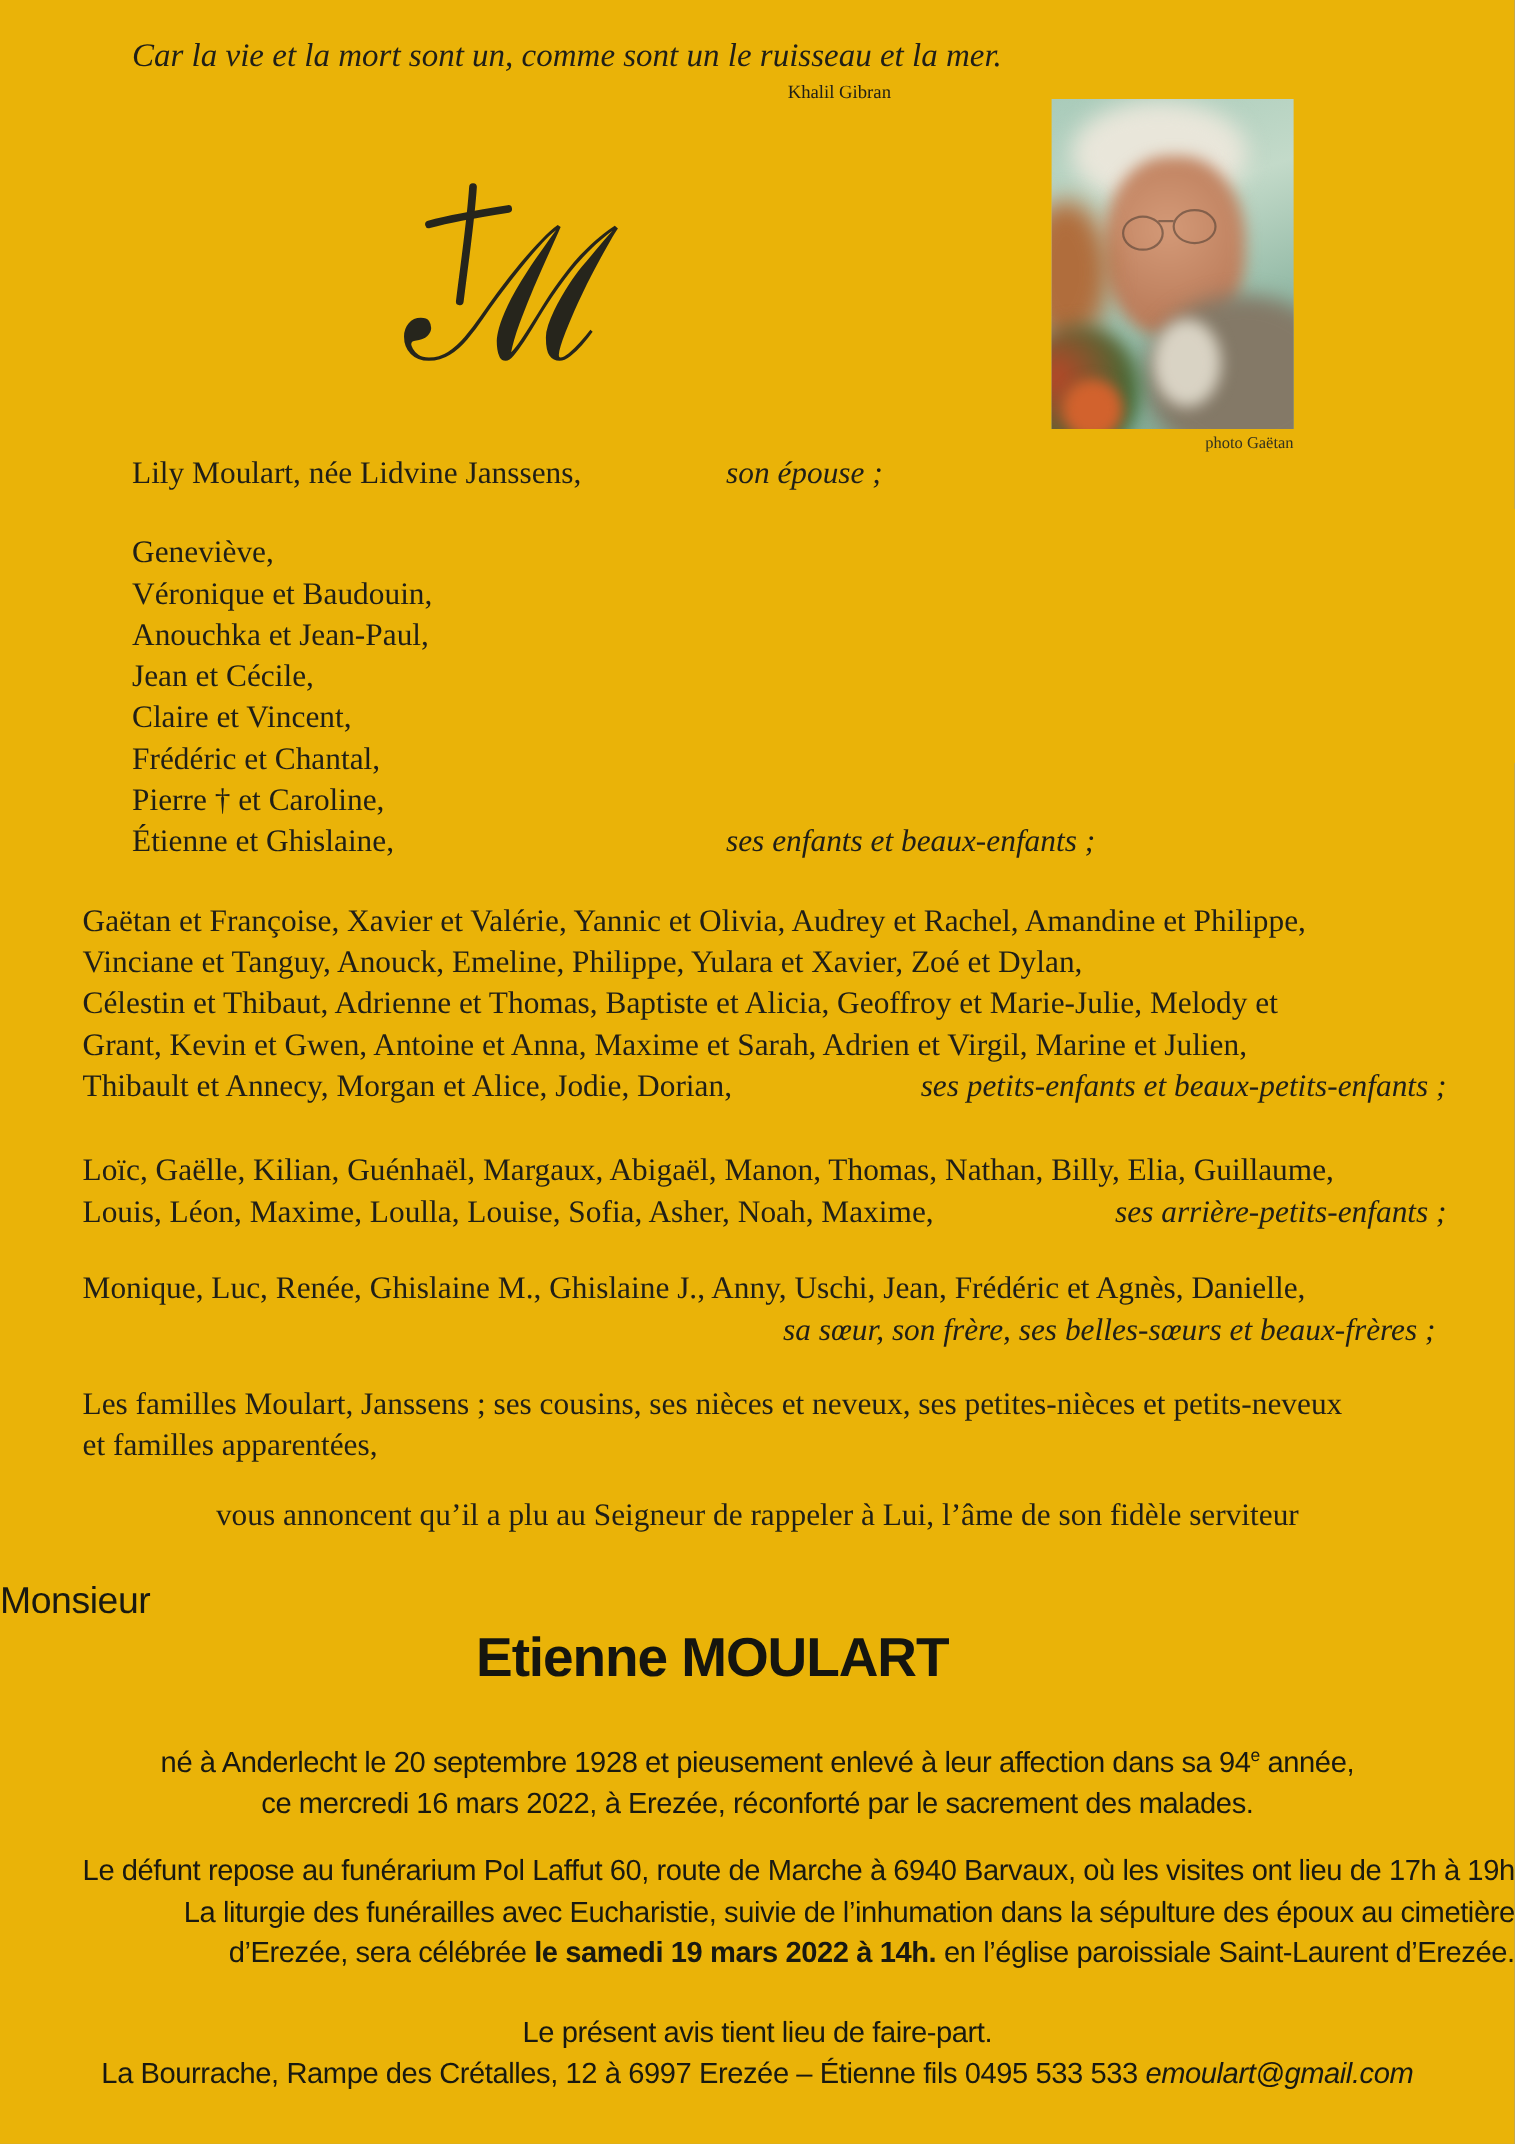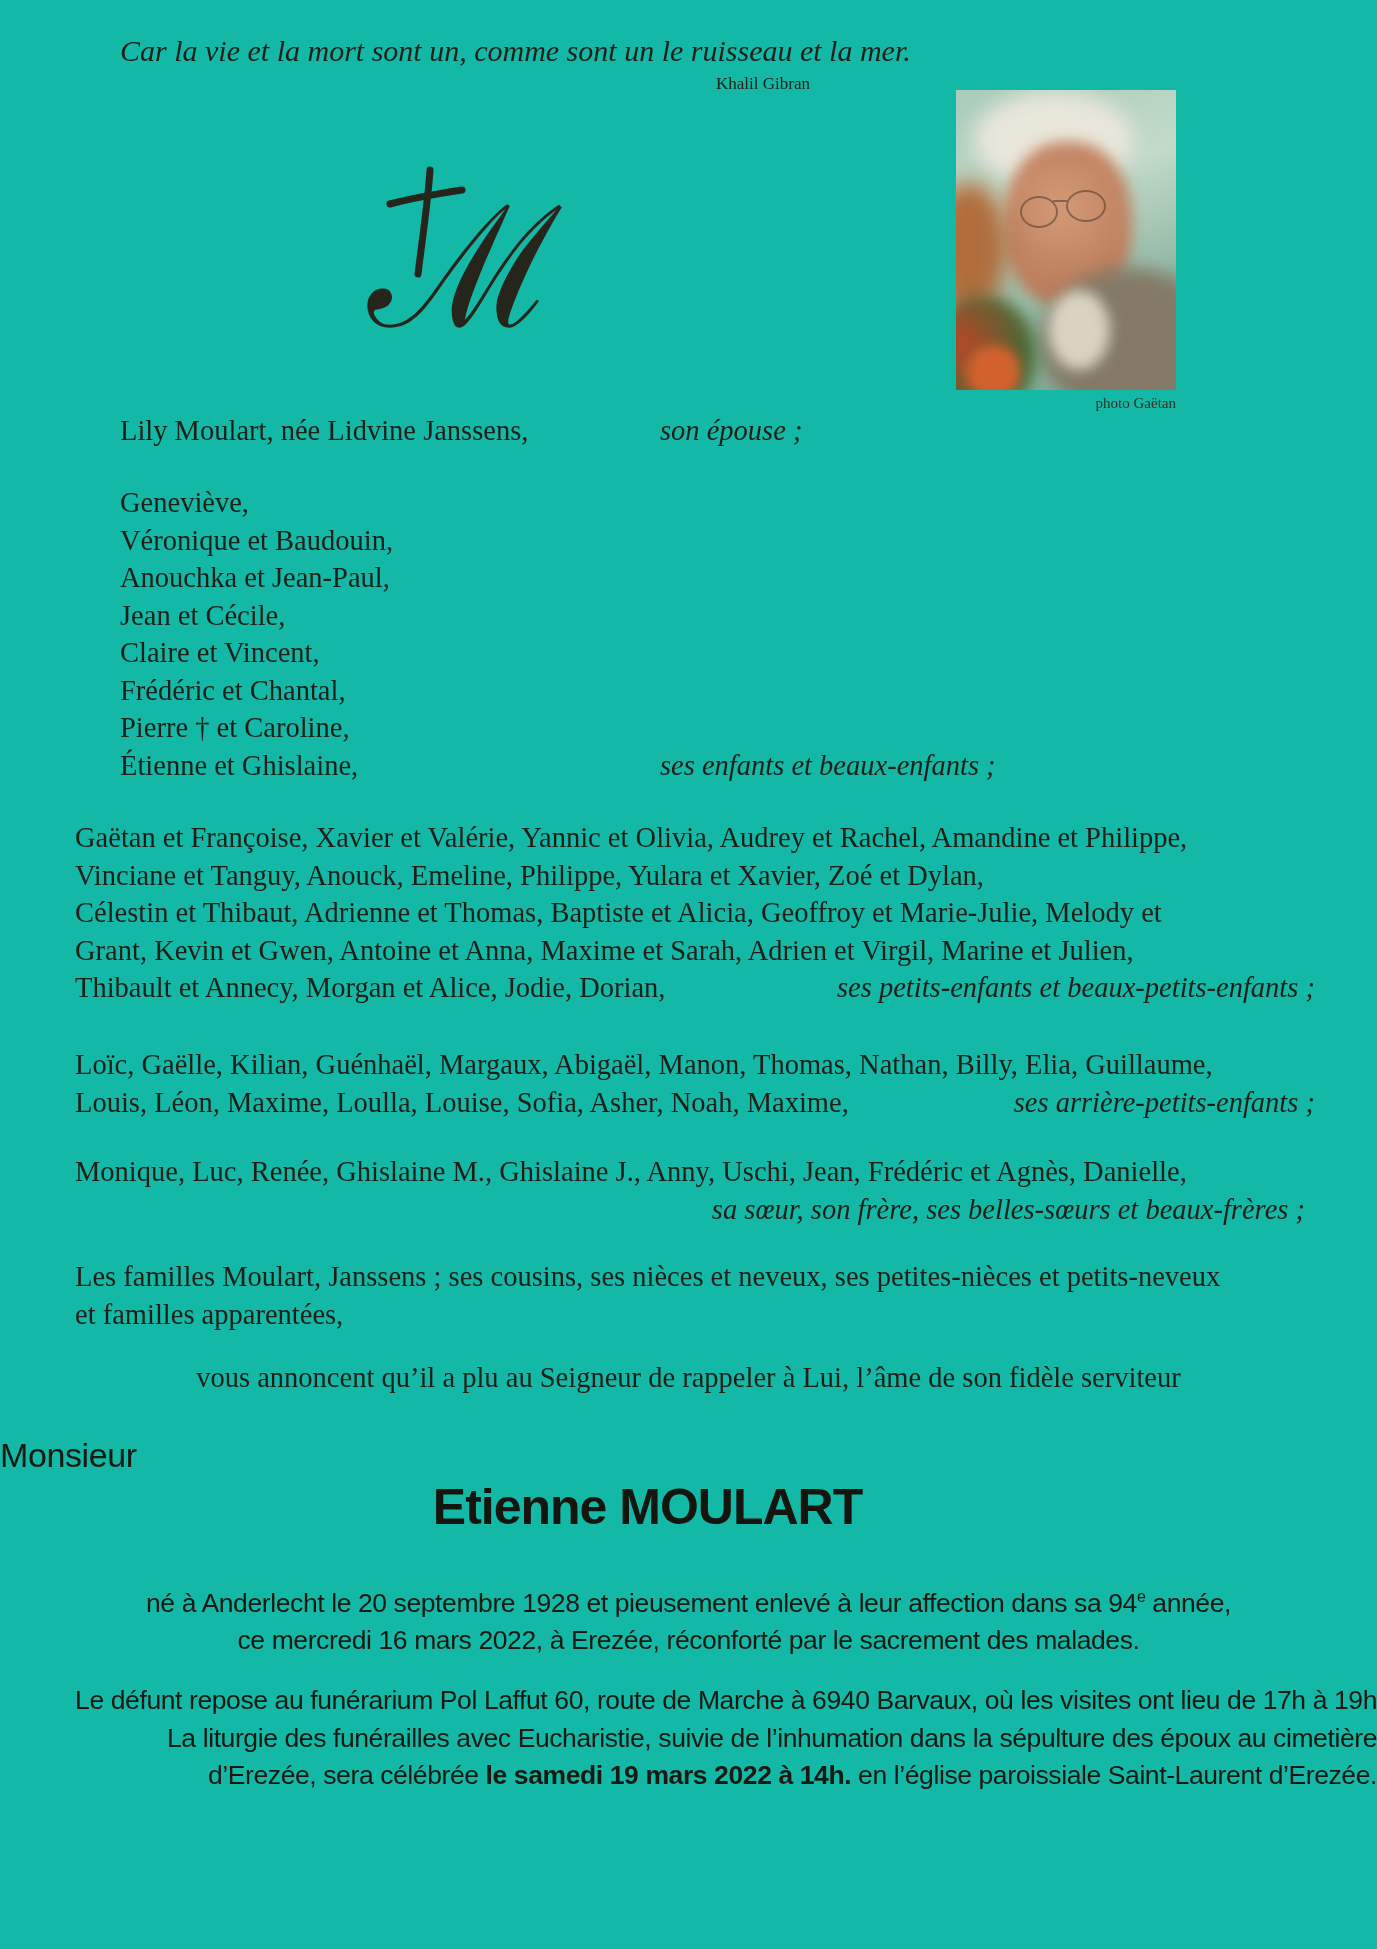--- a/index.html
+++ b/index.html
@@ -1,20 +1,20 @@
 <!DOCTYPE html>
 <html lang="fr"><head>
 <meta charset="utf-8">
 <style>
   html,body{margin:0;padding:0;background:#9a9a92;}
   .page{
     position:relative;
     width:1377px;height:1949px;
     margin:0 auto;
-    background:#14b8a6;
+    background:#eab308;
     color:#201F17;
     font-family:"Liberation Serif", serif;
     overflow:hidden;
   }
   .abs{position:absolute;}
   .serif{font-size:28.5px;line-height:37.5px;white-space:nowrap;}
   .italic{font-style:italic;}
   .sans{font-family:"Liberation Sans", sans-serif;letter-spacing:-0.4px;}
 
   
@@ -145,14 +145,18 @@
     <div class="sansline"><span>né à Anderlecht le 20 septembre 1928 et pieusement enlevé à leur affection dans sa 94</span><sup>e</sup><span> année,</span></div>
     <div class="sansline">ce mercredi 16 mars 2022, à Erezée, réconforté par le sacrement des malades.</div>
   </div>
 
   <div class="abs sans funeral">
     <div class="sansline">Le défunt repose au funérarium Pol Laffut 60, route de Marche à 6940 Barvaux, où les visites ont lieu de 17h à 19h</div>
     <div class="sansline">La liturgie des funérailles avec Eucharistie, suivie de l’inhumation dans la sépulture des époux au cimetière</div>
     <div class="sansline"><span>d’Erezée, sera célébrée </span><b>le samedi 19 mars 2022 à 14h.</b><span> en l’église paroissiale Saint-Laurent d’Erezée.</span></div>
   </div>
 
+  <div class="abs sans footer">
+    <div class="sansline">Le présent avis tient lieu de faire-part.</div>
+    <div class="sansline"><span>La Bourrache, Rampe des Crétalles, 12 à 6997 Erezée – Étienne fils 0495 533 533 </span><span class="italic">emoulart@gmail.com</span></div>
+  </div>
 
 </div>
 
 </body></html>

